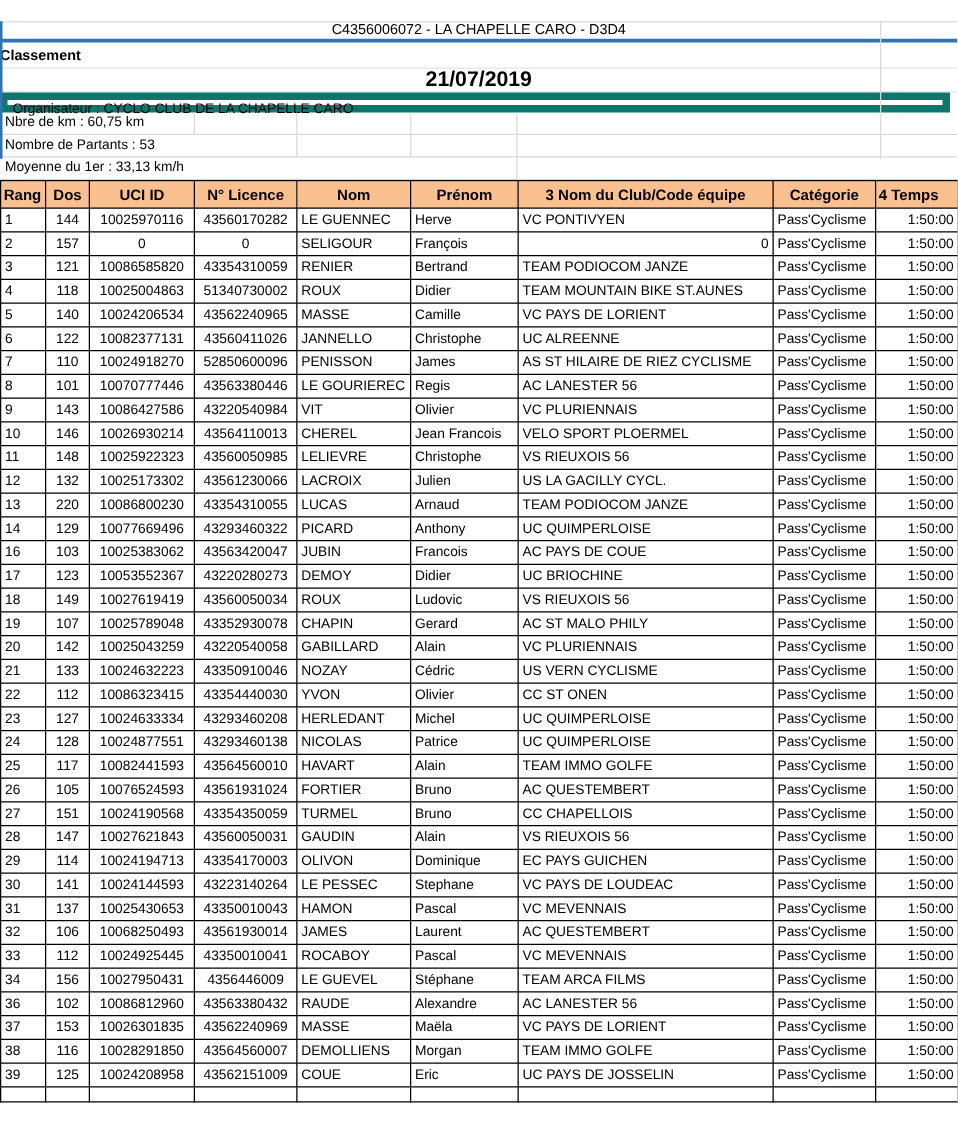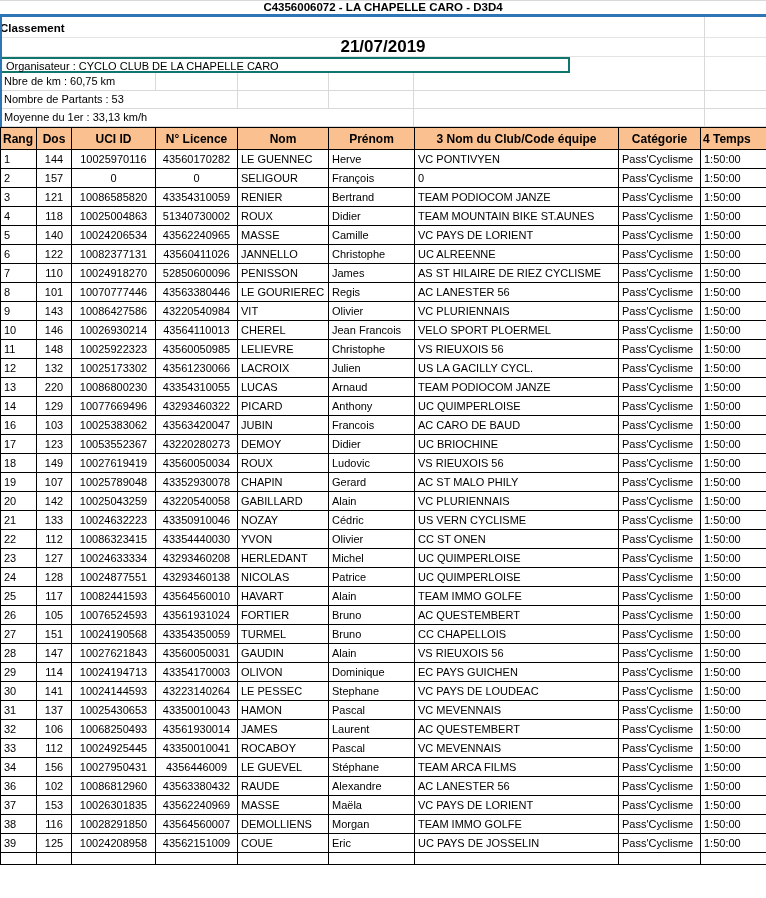--- a/index.html
+++ b/index.html
@@ -1,43 +1,43 @@
 <!DOCTYPE html>
 <html style="--accent: #2E75B6; --hdrfill: #FAC090;"><head>
 <meta charset="utf-8">
 <style>
   * { margin:0; padding:0; box-sizing:border-box; }
   body { background:#fff; font-family:"Liberation Sans", sans-serif; color:#000; }
   #sheet { position:relative; width:766px; height:898px; background:#fff; overflow:hidden; }
 
   
   .row-title {
-    height:17px; line-height:13px; font-weight:bold; font-size:11.5px; text-align:center;
-    border-bottom:3px solid var(--accent); border-top:1px solid #d9d9d9;
+    height:17px; line-height:13px; font-weight:normal; font-size:11.5px; text-align:center;
+    border-bottom:3px solid var(--accent); border-top:1px solid #d9d9d9;margin-top:17px;
   }
   .row-classement { height:21px; line-height:22px; font-weight:bold; font-size:11.5px; border-bottom:1px solid #e4e4e4; }
   .row-date { height:19px; line-height:18px; font-weight:bold; font-size:17px; text-align:center; border-bottom:1px solid #e4e4e4; }
   .row-org { height:16px; }
   .row-org .orgbox {
-    width:570px; height:16px; border:2px solid #0f766e; font-size:11px; line-height:14px; padding-left:4px;
+    width:760px; height:16px; border:6px solid #0f766e; font-size:11px; line-height:14px; padding-left:4px;
   }
   .row-info { position:relative; height:18px; font-size:11px; line-height:17px; padding-left:4px; border-bottom:1px solid #d9d9d9; }
   .vgrid { position:absolute; top:0; width:1px; background:#d9d9d9; }
   .left-blue { position:absolute; left:0; top:17px; width:2px; height:110px; background:var(--accent); }
 
   
   table { border-collapse:collapse; table-layout:fixed; width:766px; }
   th, td { border:1px solid #000; overflow:hidden; white-space:nowrap; }
   thead th {
     background:var(--hdrfill); font-weight:bold; font-size:12px; height:22px; padding:0 2px;margin-top:35px;
   }
   tbody td { font-size:11px; height:19px; padding:0 3px; }
   .al-l { text-align:left; }
   .al-c { text-align:center; }
-  .al-r { text-align:left; }
+  .al-r { text-align:right; }
   tr.partial td { height:12px; }
 </style>
 </head>
 <body>
 
 <div id="sheet">
 
   <div class="row-title">C4356006072 - LA CHAPELLE CARO - D3D4</div>
   <div class="row-classement">Classement</div>
   <div class="row-date">21/07/2019</div>
@@ -248,21 +248,21 @@
           <td class="al-l">Pass'Cyclisme</td>
           <td class="al-r">1:50:00</td>
         </tr>
         <tr>
           <td class="al-l">16</td>
           <td class="al-c">103</td>
           <td class="al-c">10025383062</td>
           <td class="al-c">43563420047</td>
           <td class="al-l">JUBIN</td>
           <td class="al-l">Francois</td>
-          <td class="al-l">AC CARO DE BAUD</td>
+          <td class="al-l">AC PAYS DE COUE</td>
           <td class="al-l">Pass'Cyclisme</td>
           <td class="al-r">1:50:00</td>
         </tr>
         <tr>
           <td class="al-l">17</td>
           <td class="al-c">123</td>
           <td class="al-c">10053552367</td>
           <td class="al-c">43220280273</td>
           <td class="al-l">DEMOY</td>
           <td class="al-l">Didier</td>

